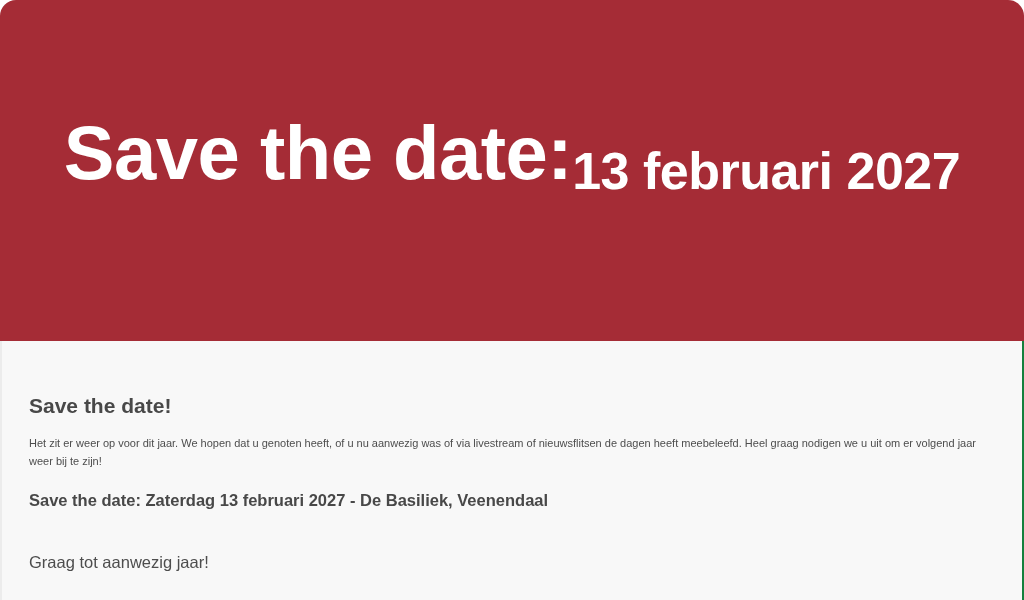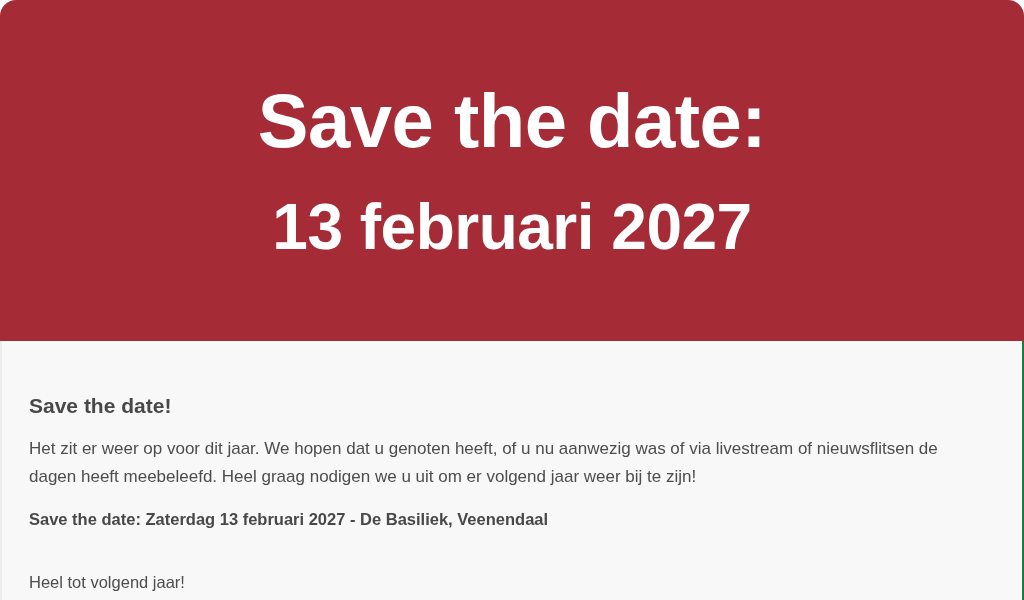--- a/index.html
+++ b/index.html
@@ -27,40 +27,40 @@
   .hero {
     position: absolute;
     left: 0;
     top: 0;
     width: 1024px;
     height: 341px;
     background: #a52c36;
     border-top-left-radius: 16px;
     border-top-right-radius: 16px;
     display: flex;
-    flex-direction: column;
+    flex-direction: row;
     align-items: center;
     justify-content: center;
     overflow: hidden;
   }
 
   .hero-line {
     color: #ffffff;
     font-weight: 700;
     text-align: center;
     letter-spacing: -0.5px;
     line-height: 1.0;
     white-space: nowrap;
   }
   .hero-line-1 {
     font-size: 76px;
     margin-bottom: 36px;
   }
   .hero-line-2 {
-    font-size: 64px;
+    font-size: 52px;
   }
 
   
   .content-wrap {
     position: absolute;
     left: 0;
     top: 341px;
     width: 1024px;
     height: 259px;
     box-sizing: border-box;
@@ -75,21 +75,21 @@
 
   .body-heading {
     font-size: 21px;
     font-weight: 700;
     color: #484848;
     margin: 0 0 17px 0;
     line-height: 1.2;
   }
 
   .body-paragraph {
-    font-size: 17px;
+    font-size: 11px;
     color: #4d4d4d;
     line-height: 1.62;
     margin: 6px 0 16px 0;
     max-width: 960px;
   }
 
   .body-paragraph-strong {
     font-size: 16.5px;
     font-weight: 700;
     color: #484848;
@@ -116,18 +116,18 @@
 
   <div class="content-wrap">
     <div class="content">
 
       <h2 class="body-heading">Save the date!</h2>
 
       <p class="body-paragraph">Het zit er weer op voor dit jaar. We hopen dat u genoten heeft, of u nu aanwezig was of via livestream of nieuwsflitsen de dagen heeft meebeleefd. Heel graag nodigen we u uit om er volgend jaar weer bij te zijn!</p>
 
       <p class="body-paragraph-strong">Save the date: Zaterdag 13 februari 2027 - De Basiliek, Veenendaal</p>
 
-      <p class="body-paragraph-last">Heel tot volgend jaar!</p>
+      <p class="body-paragraph-last">Graag tot aanwezig jaar!</p>
 
     </div>
   </div>
 
 </div>
 
 </body></html>

